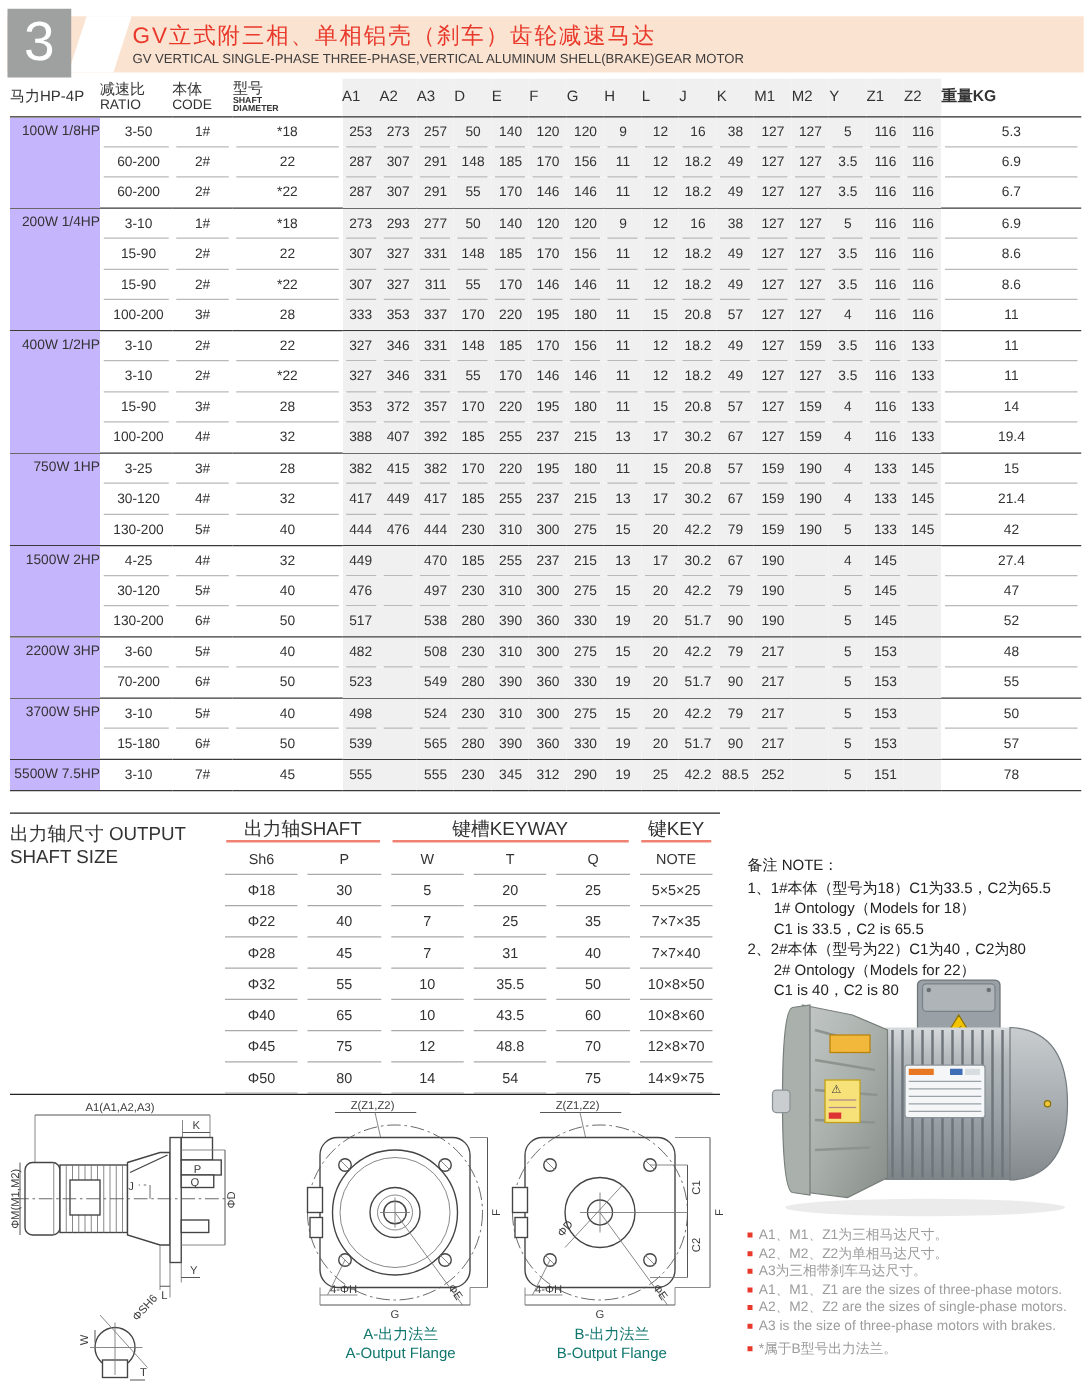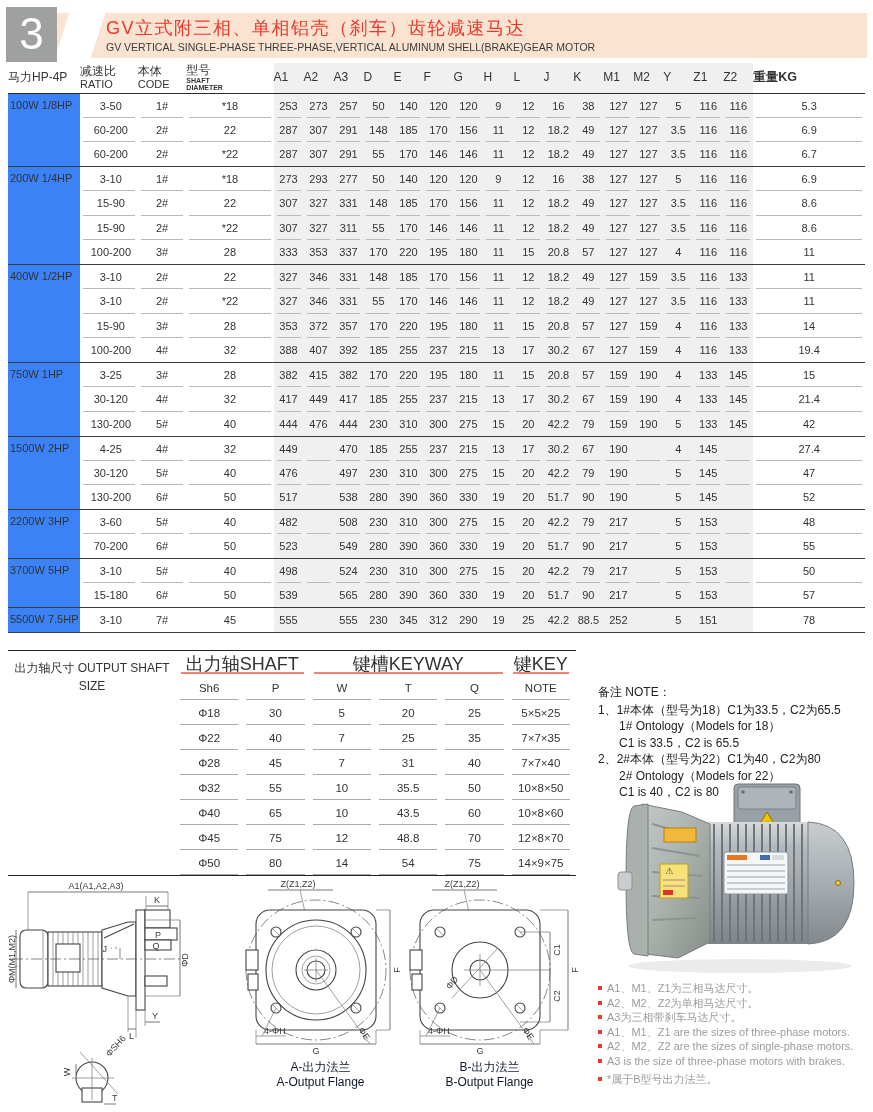--- a/index.html
+++ b/index.html
@@ -19,31 +19,31 @@
 .main-table th{font-weight:normal;height:30px;vertical-align:middle;border-bottom:1.5px solid #2b2b2b;padding:0;text-align:left}
 .main-table .h1{font-size:12px;line-height:13px}
 .main-table .h2{font-size:11px;line-height:12px}
 .main-table .h2.sm{font-size:7px;line-height:7px;font-weight:bold;white-space:pre-line}
 th.c-power{width:71px}th.c-ratio{width:57px}th.c-code{width:48px}th.c-shaft{width:86px}
 th.num{width:29.6px}th.c-weight{width:110px}
 .main-table th.c-weight .h1{font-weight:bold;font-size:12.5px}
 .main-table td{height:24.5px;text-align:center;position:relative;padding:0}
 .main-table td::after{content:"";position:absolute;left:3px;right:3px;bottom:0;border-bottom:1px solid #b9b9b9}
 .main-table th.num,.main-table td.num{background:#f0f0f0}
-.main-table td.c-power{text-align:left;vertical-align:top;padding:5px 0 0 2px;border-bottom:1px solid #3a3a3a;background:#3b82f6}
+.main-table td.c-power{text-align:right;vertical-align:top;padding:5px 0 0 2px;border-bottom:1px solid #3a3a3a;background:#c4b5fd}
 .main-table td.c-power::after{display:none}
 .main-table td.c-ratio{text-align:center;padding-left:4px}
 .main-table tr.gend td{border-bottom:1px solid #3a3a3a}
 .main-table tr.gend td::after{display:none}
 
 .shaft-wrap{position:absolute;left:8px;top:650px;width:568px;border-top:1.5px solid #222;border-bottom:1.5px solid #222;display:flex}
-.shaft-label{width:168px;text-align:center;padding-top:8px;font-size:12px;line-height:18px}
+.shaft-label{width:168px;text-align:left;padding-top:8px;font-size:15px;line-height:18px}
 .shaft-table{width:398px;table-layout:fixed;font-size:11.5px}
 .shaft-table th{font-weight:normal;position:relative;padding:0;text-align:center}
-.shaft-table th.grp{height:25px;font-size:18px}
+.shaft-table th.grp{height:25px;font-size:15px}
 .shaft-table th.grp::after{content:"";position:absolute;left:5px;right:5px;bottom:2px;border-bottom:2px solid #ef8272}
 .shaft-table th.sub{height:24px}
 .shaft-table th.sub::after,.shaft-table td::after{content:"";position:absolute;left:4px;right:4px;bottom:0;border-bottom:1px solid #a9a9a9}
 .shaft-table td{height:25px;text-align:center;position:relative;padding:0}
 .w-sh{width:100px}.w-p{width:80px}.w-w{width:38px}.w-t{width:50px}.w-q{width:42px}.w-spec{width:88px}
 
 .notes{position:absolute;left:598px;top:684px;width:272px;font-size:12px;line-height:16.5px;color:#222}
 .notes .nt{margin-bottom:1px}
 .notes .ind{padding-left:21px}
 
@@ -52,21 +52,21 @@
 .legend .b{width:4px;height:4px;background:#e8392b;margin:5px 5px 0 0;flex:none}
 .legend .foot{margin-top:3px}
 
 svg{position:absolute;overflow:visible}
 .dwg text{font-family:"Liberation Sans","DejaVu Sans",sans-serif;font-size:9px;fill:#3a3a3a}
 .dwg .part{fill:#fff;stroke:#444;stroke-width:1.1}
 .dwg .ln{stroke:#444;stroke-width:1.1;fill:none}
 .dwg .thin{stroke:#777;stroke-width:.7;fill:none}
 .dwg .dim{stroke:#555;stroke-width:.8;fill:none}
 .dwg .axis{stroke:#555;stroke-width:.7;fill:none;stroke-dasharray:11 3 2 3}
-.cap{position:absolute;width:165px;text-align:center;font-size:12px;line-height:15px;color:#0f172a}
+.cap{position:absolute;width:165px;text-align:center;font-size:12px;line-height:15px;color:#0f766e}
 </style>
 </head>
 <body>
 
 <div class="page">
 
   <div class="band">
     <div class="slash"></div>
   </div>
   <div class="numbox">3</div>

